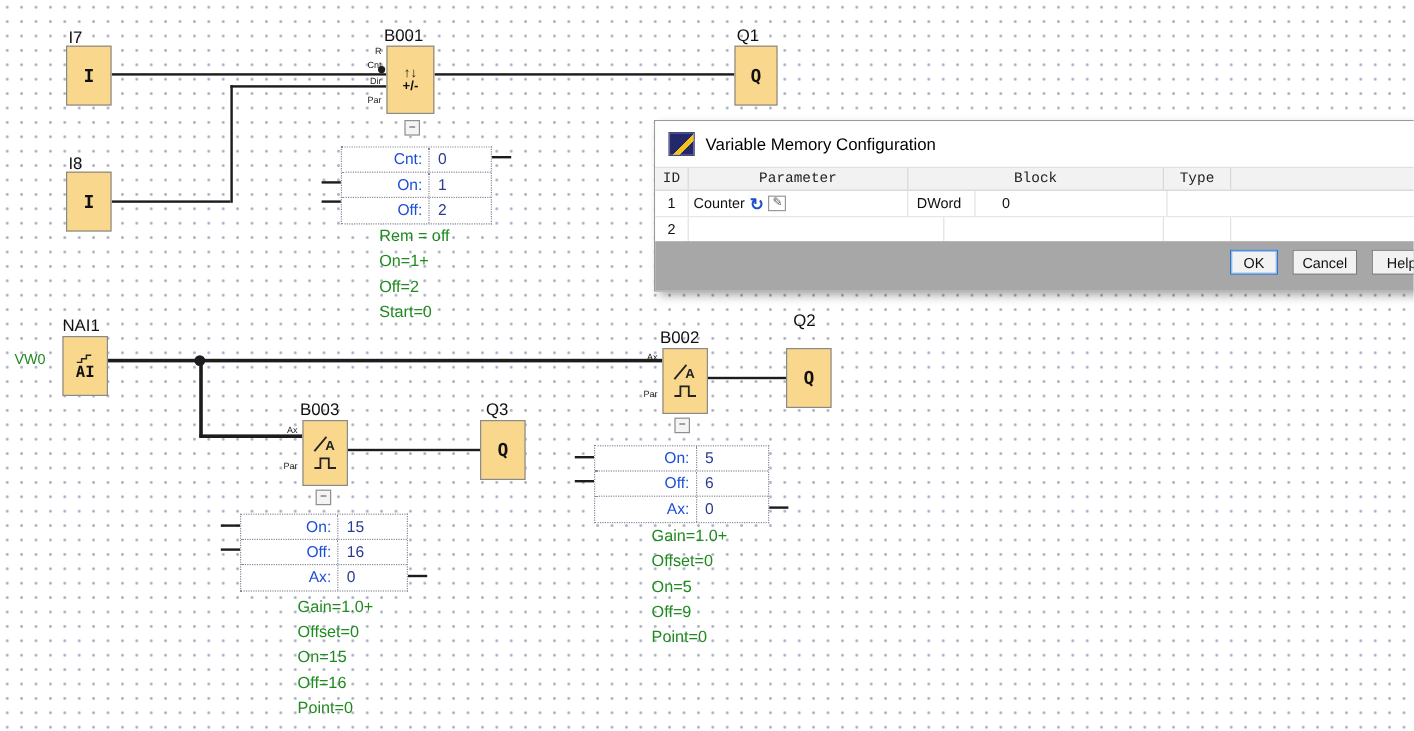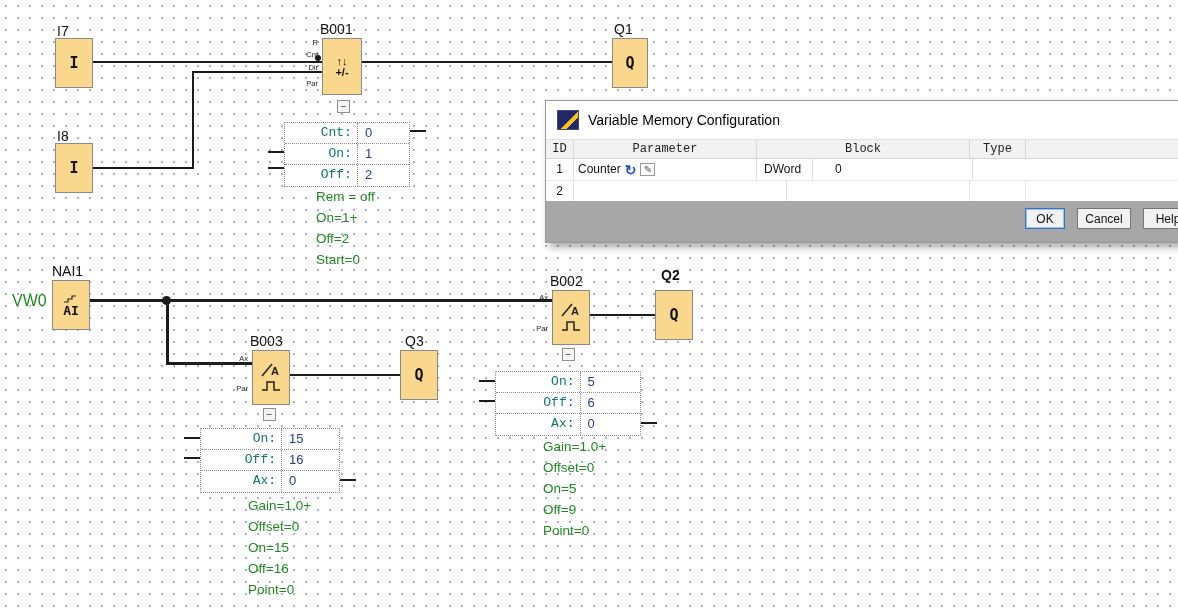--- a/index.html
+++ b/index.html
@@ -12,36 +12,36 @@
   }
   
   .blk{
     position:absolute;background:#f9d78c;border:1px solid #8a8a8a;
     display:flex;flex-direction:column;align-items:center;justify-content:center;
     box-sizing:border-box;
   }
   .blk-letter{font-family:"DejaVu Sans Mono",monospace;font-weight:bold;font-size:15px;color:#111;}
   .blk-label{position:absolute;font-size:14px;color:#111;white-space:nowrap;}
   .pin{position:absolute;font-size:7.5px;color:#222;width:24px;text-align:right;}
-  .net-label{position:absolute;font-size:16px;color:#1f8a1f;}
+  .net-label{position:absolute;font-size:12px;color:#1f8a1f;}
   .cnt-sym{display:flex;flex-direction:column;align-items:center;line-height:11px;font-size:11px;color:#111;font-weight:bold;}
   
   .wire{position:absolute;background:#1c1c1c;}
   .jdot{position:absolute;width:9px;height:9px;border-radius:50%;background:#1c1c1c;}
   .pdot{position:absolute;width:6px;height:6px;border-radius:50%;background:#1c1c1c;}
   
   .collapse{
     position:absolute;width:13px;height:13px;background:#f4f4f4;border:1px solid #8f8f8f;
     font-size:10px;line-height:11px;text-align:center;color:#333;box-sizing:border-box;cursor:pointer;
   }
   
   .ptable{position:absolute;background:#fff;border:1px dotted #8a8a9a;box-sizing:border-box;}
   .prow{display:flex;height:21px;line-height:20px;border-bottom:1px dotted #8a8a9a;box-sizing:border-box;}
   .prow:last-child{border-bottom:none;}
-  .plabel{flex:0 0 58%;text-align:right;padding-right:5px;color:#0f766e;font-size:13px;box-sizing:border-box;font-family:Liberation Mono, monospace;}
+  .plabel{flex:0 0 58%;text-align:right;padding-right:5px;color:#1d4ed8;font-size:13px;box-sizing:border-box;}
   .pval{flex:1;border-left:1px dotted #8a8a9a;padding-left:7px;color:#2b3a91;font-size:13px;box-sizing:border-box;}
   .leg{position:absolute;background:#1c1c1c;height:2px;width:16px;}
   .notes{position:absolute;line-height:21px;font-size:13.5px;color:#1f8a1f;white-space:nowrap;}
   
   .dialog{
     position:absolute;left:505px;top:100px;width:658px;height:143px;background:#fff;
     border:1px solid #9a9a9a;box-sizing:border-box;box-shadow:4px 4px 8px rgba(0,0,0,.35);z-index:10;margin-left:40px;
   }
   .dlg-title{position:relative;height:38px;display:flex;align-items:center;padding-left:11px;background:#fff;}
   .logo-icon{
@@ -96,21 +96,21 @@
   <div class="jdot" style="left:162px;top:296px;"></div>
   <div class="pdot" style="left:315px;top:55px;"></div>
 
   <div class="blk-label" style="left:57px;top:23px;">I7</div>
   <div class="blk-label" style="left:57px;top:128px;">I8</div>
   <div class="blk-label" style="left:320px;top:21px;">B001</div>
   <div class="blk-label" style="left:614px;top:21px;">Q1</div>
   <div class="blk-label" style="left:52px;top:263px;">NAI1</div>
   <div class="net-label" style="left:12px;top:292px;">VW0</div>
   <div class="blk-label" style="left:550px;top:273px;">B002</div>
-  <div class="blk-label" style="left:661px;top:267px;font-weight:bold;">Q2</div>
+  <div class="blk-label" style="left:661px;top:259px;">Q2</div>
   <div class="blk-label" style="left:250px;top:333px;">B003</div>
   <div class="blk-label" style="left:405px;top:333px;">Q3</div>
 
   <div class="blk" style="left:55px;top:38px;width:38px;height:50px;">
     <span class="blk-letter">I</span>
   </div>
   <div class="blk" style="left:55px;top:143px;width:38px;height:50px;">
     <span class="blk-letter">I</span>
   </div>
 

